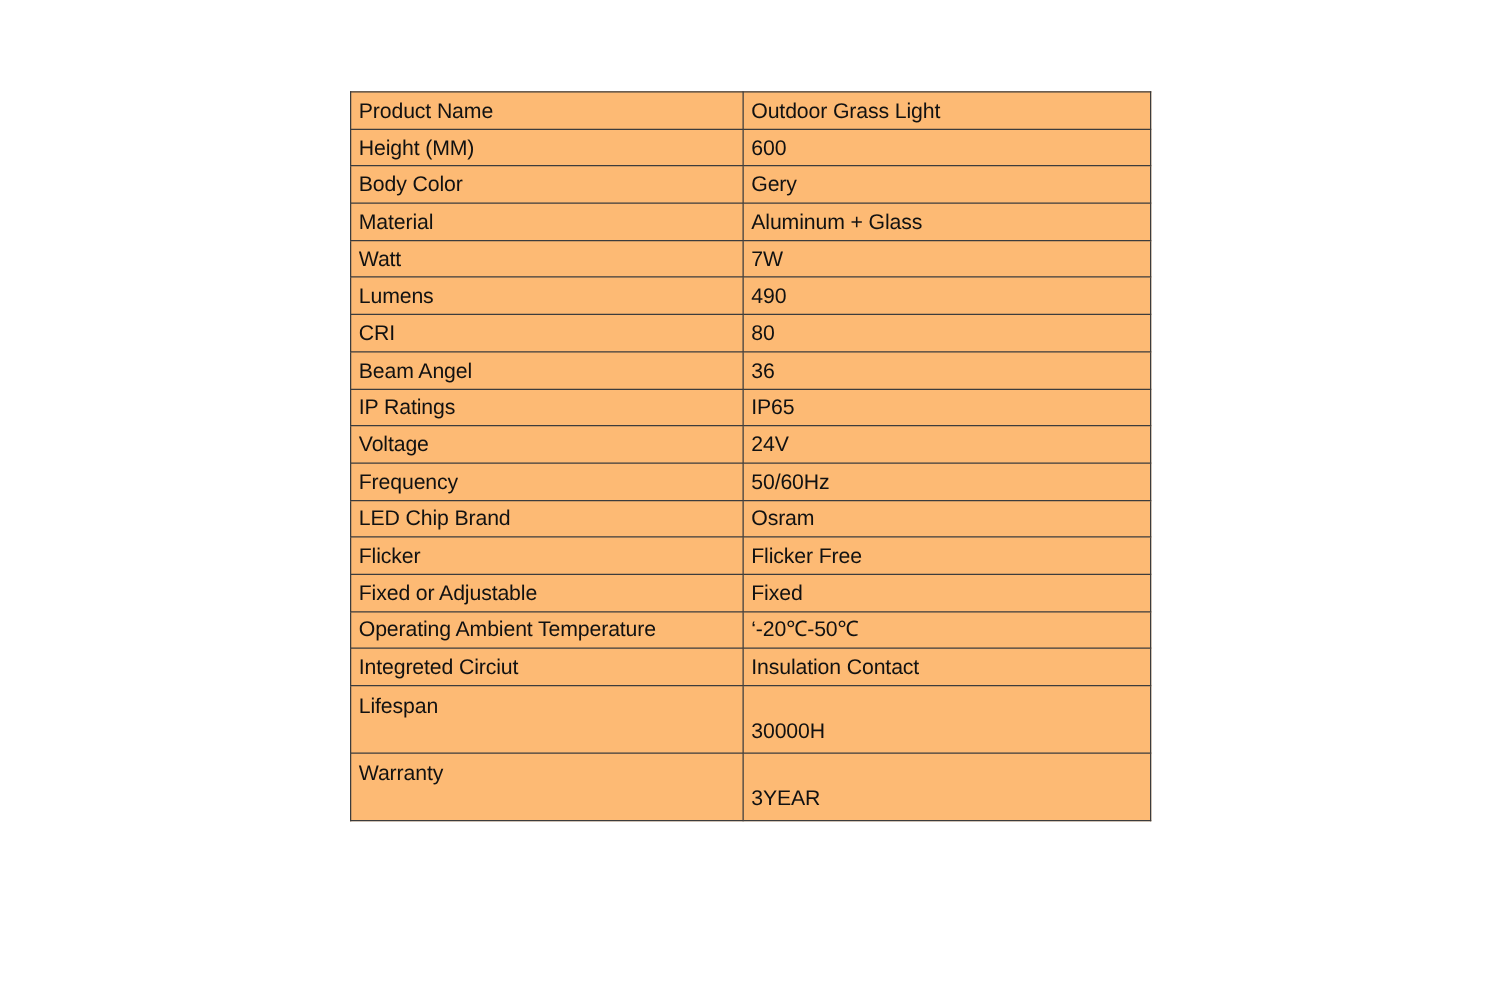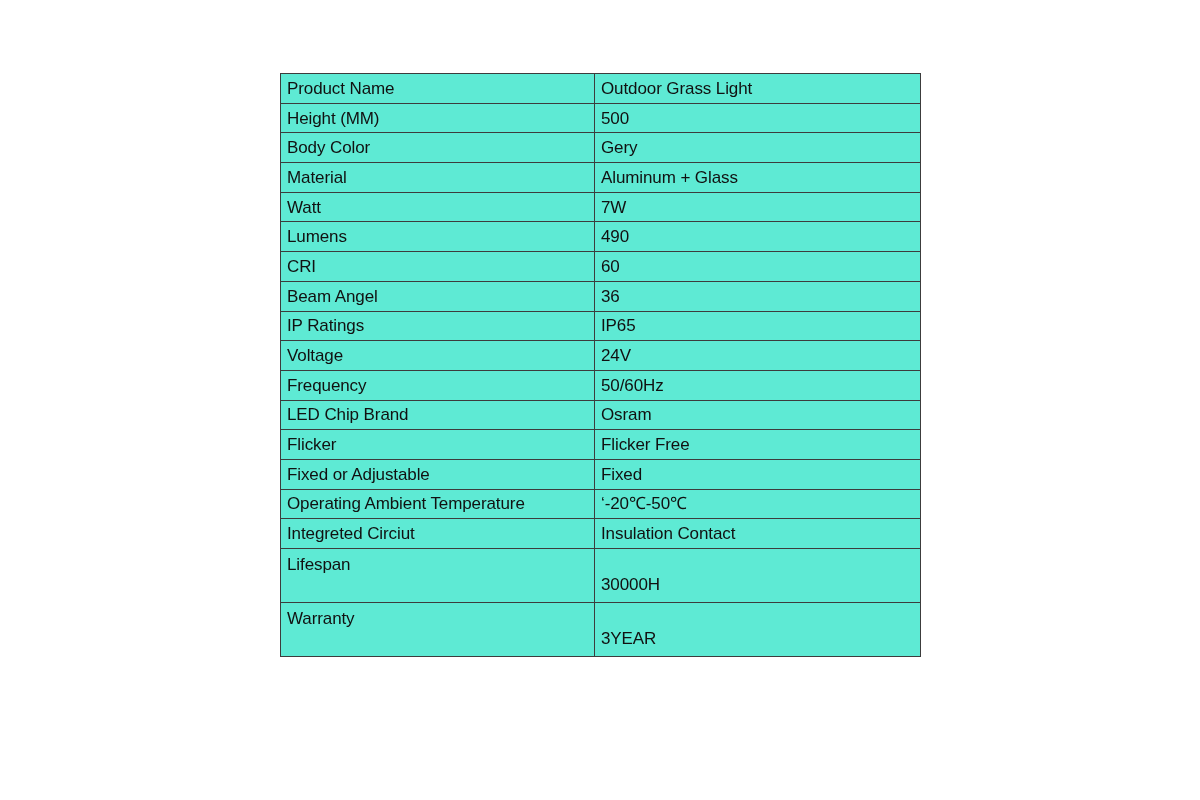--- a/index.html
+++ b/index.html
@@ -22,21 +22,21 @@
     left: 280px;
     top: 73px;
     width: 640px;
   }
 
   table.spec-table {
     width: 640px;
     border-collapse: collapse;
     table-layout: fixed;
     border: 1.6px solid #1d1d1d;
-    background: #5eead4;
+    background: #fdba74;
     padding-left: 12px;
   }
 
   table.spec-table col.col-label { width: 314px; }
   table.spec-table col.col-value { width: 326px; }
 
   table.spec-table td {
     border: 1px solid #3c3c3c;
     padding: 0 0 0 6px;
     font-size: 17px;
@@ -71,41 +71,41 @@
       <col class="col-label">
       <col class="col-value">
     </colgroup>
     <tbody>
         <tr class="row-std">
           <td class="cell-label">Product Name</td>
           <td class="cell-value">Outdoor Grass Light</td>
         </tr>
         <tr class="row-std">
           <td class="cell-label">Height (MM)</td>
-          <td class="cell-value">500</td>
+          <td class="cell-value">600</td>
         </tr>
         <tr class="row-std">
           <td class="cell-label">Body Color</td>
           <td class="cell-value">Gery</td>
         </tr>
         <tr class="row-std">
           <td class="cell-label">Material</td>
           <td class="cell-value">Aluminum + Glass</td>
         </tr>
         <tr class="row-std">
           <td class="cell-label">Watt</td>
           <td class="cell-value">7W</td>
         </tr>
         <tr class="row-std">
           <td class="cell-label">Lumens</td>
           <td class="cell-value">490</td>
         </tr>
         <tr class="row-std">
           <td class="cell-label">CRI</td>
-          <td class="cell-value">60</td>
+          <td class="cell-value">80</td>
         </tr>
         <tr class="row-std">
           <td class="cell-label">Beam Angel</td>
           <td class="cell-value">36</td>
         </tr>
         <tr class="row-std">
           <td class="cell-label">IP Ratings</td>
           <td class="cell-value">IP65</td>
         </tr>
         <tr class="row-std">

